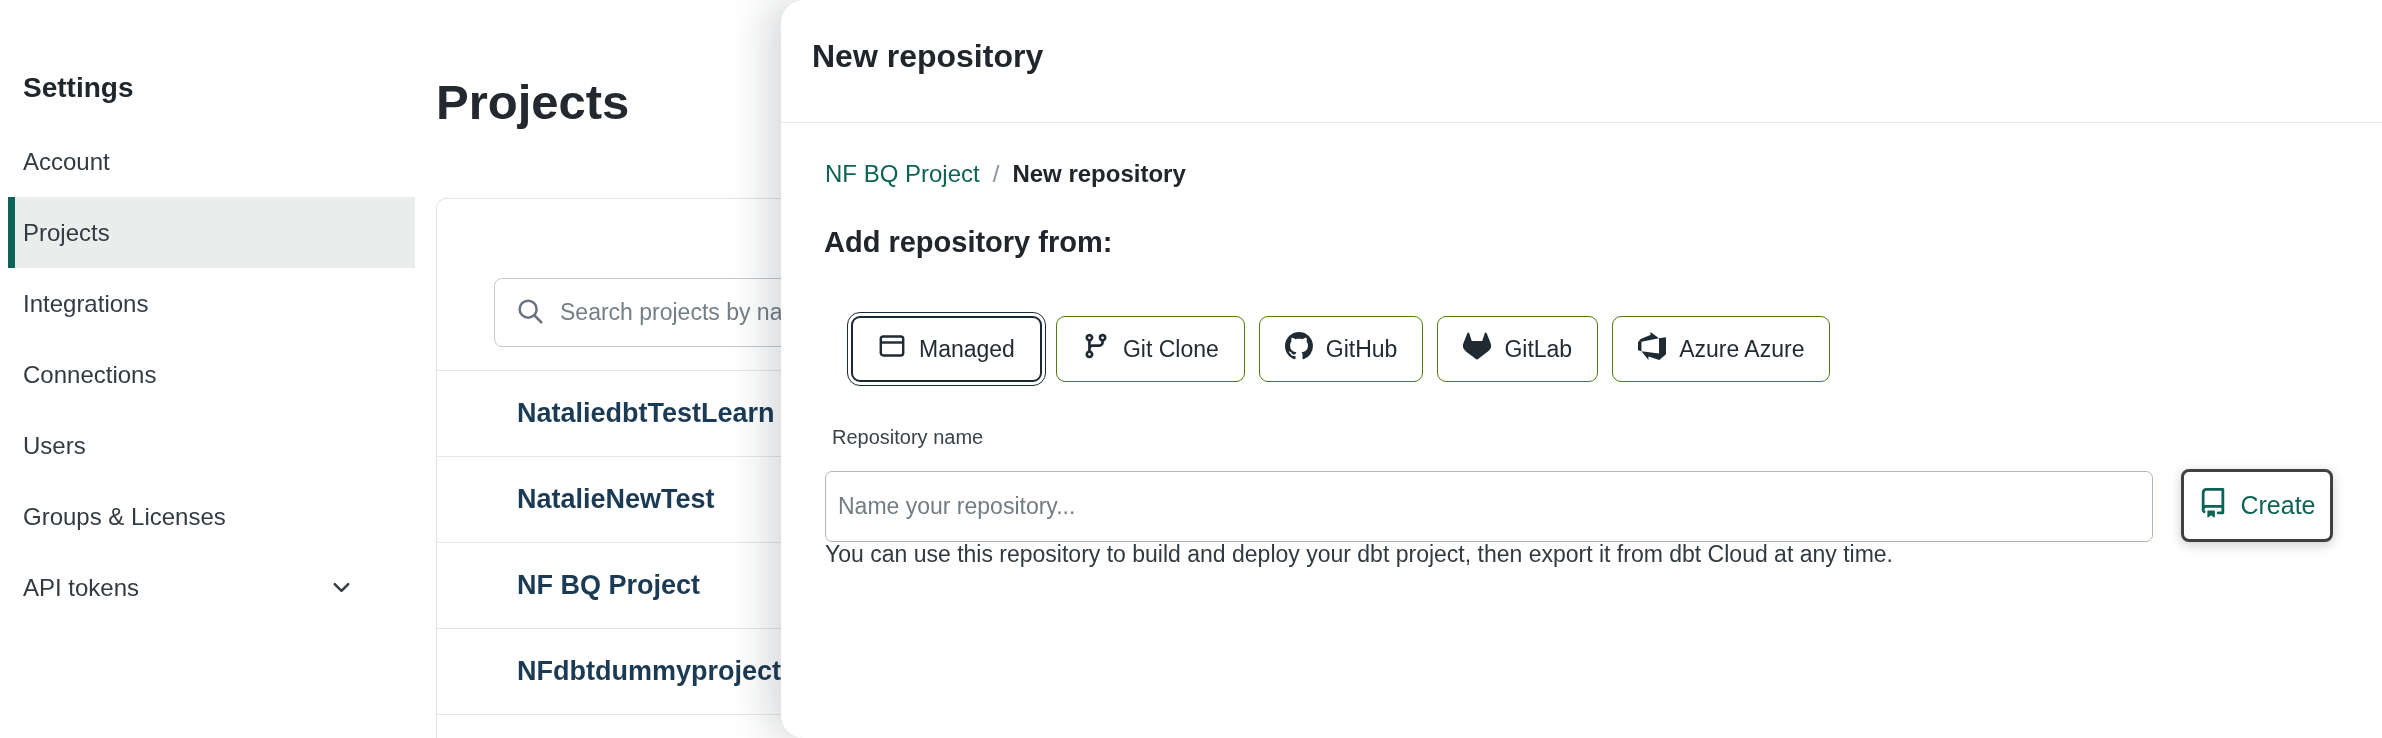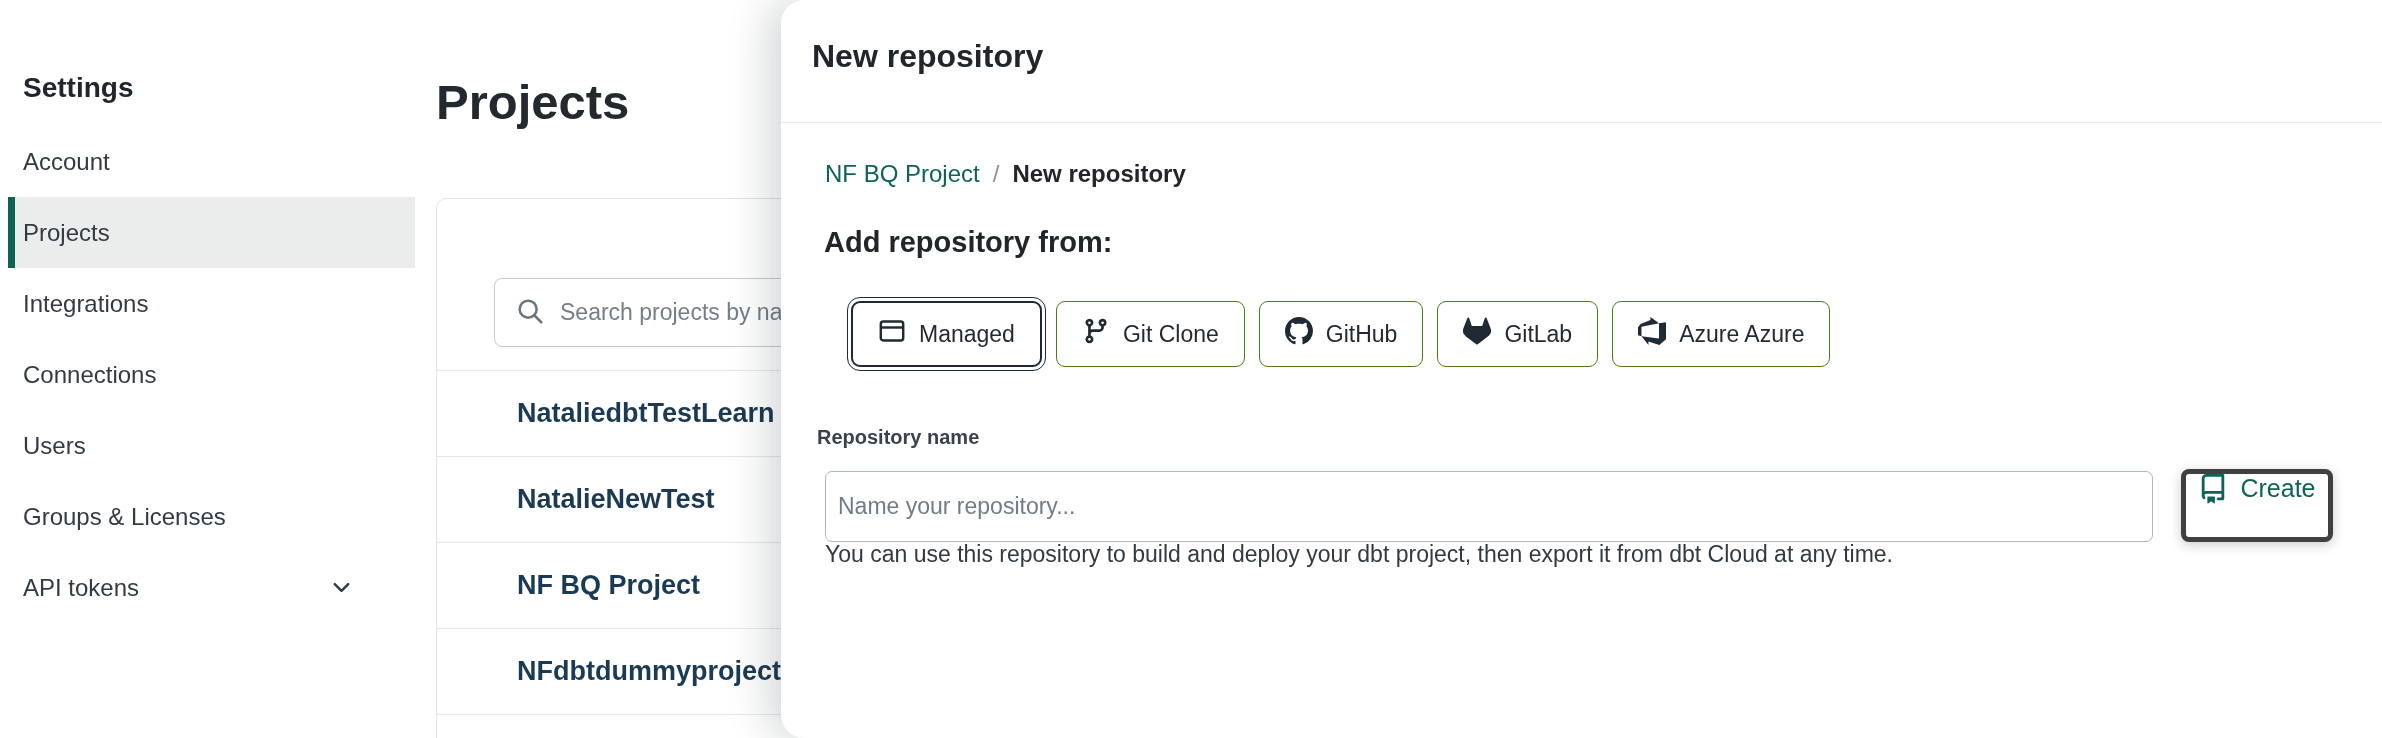--- a/index.html
+++ b/index.html
@@ -36,36 +36,36 @@
   .modal-close { position:absolute; top:24px; right:38px; width:48px; height:48px;
     display:flex; align-items:center; justify-content:center; cursor:pointer; background:none; border:none; }
 
   .breadcrumb { position:absolute; left:44px; top:160px; font-size:24px; display:flex; gap:13px; align-items:baseline; }
   .crumb-parent { color:var(--accent,#0e6357); cursor:pointer; }
   .crumb-sep { color:#8a939b; }
   .crumb-current { font-weight:700; color:#20262c; }
 
   .modal-heading { position:absolute; left:32px; top:226px; font-size:29px; font-weight:700; color:#20262c;margin-left:11px; }
 
-  .source-options { position:absolute; left:44px; top:301px; display:flex; gap:14px;padding-left:26px; }
+  .source-options { position:absolute; left:44px; top:316px; display:flex; gap:14px;padding-left:26px; }
   .option-btn { height:66px; display:flex; align-items:center; gap:13px; padding:0 25px;
     border:1px solid #4d7c0f; border-radius:9px; background:#fff; font-size:23px; font-weight:500;
     color:#222b33; cursor:pointer; font-family:inherit; white-space:nowrap; }
   .option-btn.selected { border:2px solid var(--selected-border,#1d2935);
     outline:1px solid var(--selected-border,#1d2935); outline-offset:3px; }
   .option-btn svg { flex:0 0 auto; }
 
-  .repo-label { position:absolute; left:36px; top:426px; font-size:20px; font-weight:700; color:#3a424a; }
+  .repo-label { position:absolute; left:51px; top:426px; font-size:20px; font-weight:400; color:#3a424a; }
   .repo-input { position:absolute; left:44px; top:471px; width:1328px; height:71px;
     border:1px solid #aeb6bd; border-radius:7px; font-size:23px; padding:0 12px; color:#232a31; font-family:inherit; }
   .repo-input::placeholder { color:#727c85; }
 
   .create-btn { position:absolute; left:1400px; top:469px; width:152px; height:73px; background:#fff;
-    border:5px solid #404040; border-radius:8px; box-shadow:0 3px 12px rgba(18,26,38,0.22);
-    display:flex; justify-content:center; gap:12px;
+    border:3px solid #404040; border-radius:8px; box-shadow:0 3px 12px rgba(18,26,38,0.22);
+    display:flex; align-items:center; justify-content:center; gap:12px;
     font-size:25px; font-weight:500; color:var(--accent,#0e6357); cursor:pointer; font-family:inherit; }
 
   .help-text { position:absolute; left:44px; top:541px; font-size:23px; color:#323a41; white-space:nowrap; }
 </style>
 </head>
 <body>
 
 <div class="sidebar-title">Settings</div>
 
 <nav class="sidebar-nav">

